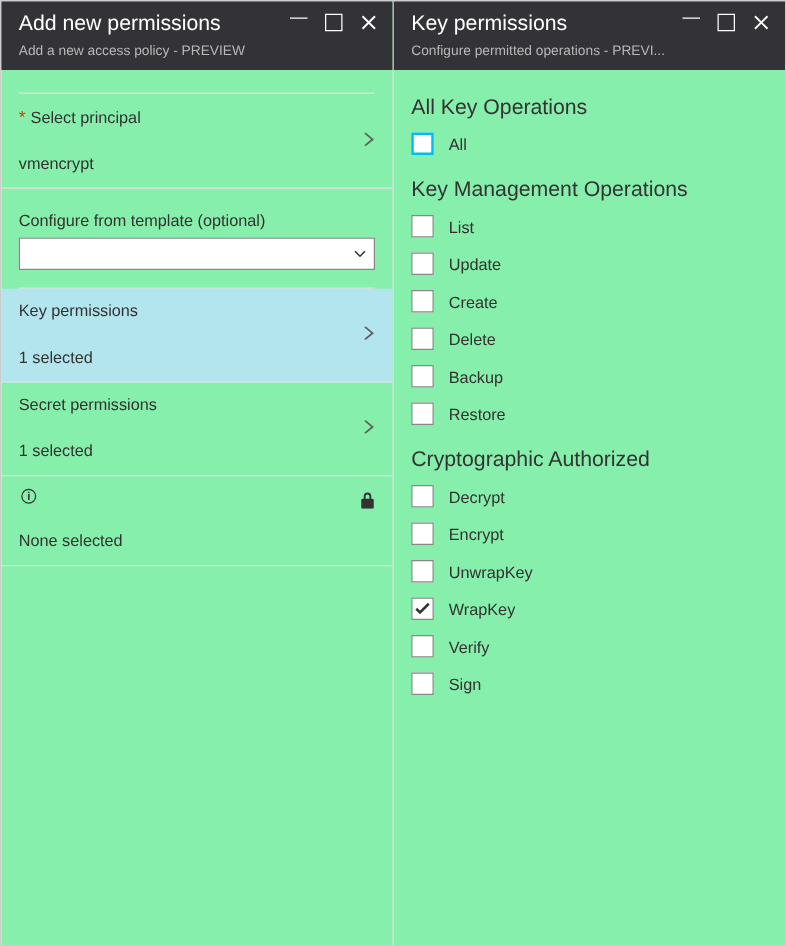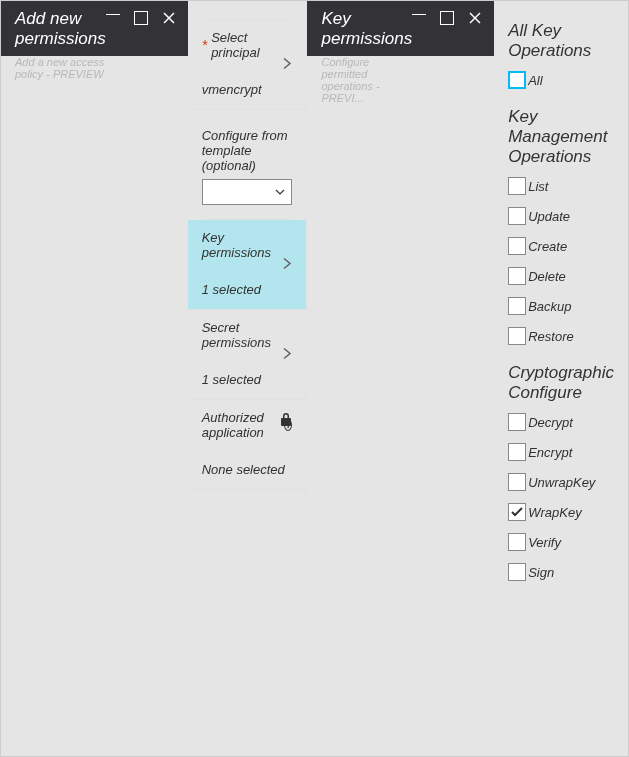--- a/index.html
+++ b/index.html
@@ -8,24 +8,23 @@
     font-size: 13px;
     color: #323130;
     background: #fff;
     width: 629px;
     height: 757px;
     display: flex;
     border: 1px solid #ccc;
   }
   .pane {
     display: flex;
-    flex-direction: row;
+    flex-direction: column;
     height: 100%;
-    background: #e5e5e5;
-    font-style: italic;
+    background: #86efac;
   }
   .pane-left { width: 314px; border-right: 1px solid #e1e1e1; }
   .pane-right { flex: 1; }
 
   
   .titlebar {
     background: #333337;
     color: #fff;
     height: 55px;
     padding: 8px 12px 6px 14px;
@@ -116,21 +115,21 @@
   .section-title {
     font-size: 17px;
     font-weight: 400;
     color: #333;
     margin-bottom: 10px;
   }
   .section-title.mt { margin-top: 18px; }
   .chk {
     display:flex;
     align-items:center;
-    gap: 2px;
+    gap: 12px;
     margin-bottom: 12px;
     cursor:pointer;
     font-size: 13px;
   }
   .chk .box {
     width: 18px;
     height: 18px;
     border: 1px solid #888;
     background:#fff;
     display:inline-flex;
@@ -199,21 +198,20 @@
     <div class="row">
       <div class="label">Secret permissions</div>
       <div class="value">1 selected</div>
       <span class="chev"><svg viewBox="0 0 10 14">
             <polyline points="2,2 8,7 2,12"></polyline>
           </svg></span>
     </div>
 
     <div class="row" style="cursor:default">
       <div class="label">
-          <span>Authorized application</span>
           <span class="info-icon">i</span>
         </div>
       <div class="value">None selected</div>
       <span class="lock">
         <svg viewBox="0 0 12 14">
             <path d="M3 6 V4 a3 3 0 0 1 6 0 V6 H10 a1 1 0 0 1 1 1 V13 a1 1 0 0 1 -1 1 H2 a1 1 0 0 1 -1 -1 V7 a1 1 0 0 1 1 -1 Z M4.5 6 H7.5 V4 a1.5 1.5 0 0 0 -3 0 Z"></path>
           </svg>
       </span>
     </div>
   </div>
@@ -267,21 +265,21 @@
       </label>
     <label class="chk">
         <span class="box"></span>
         <span>Backup</span>
       </label>
     <label class="chk">
         <span class="box"></span>
         <span>Restore</span>
       </label>
 
-    <div class="section-title mt">Cryptographic Configure</div>
+    <div class="section-title mt">Cryptographic Authorized</div>
     <label class="chk">
         <span class="box"></span>
         <span>Decrypt</span>
       </label>
     <label class="chk">
         <span class="box"></span>
         <span>Encrypt</span>
       </label>
     <label class="chk">
         <span class="box"></span>

